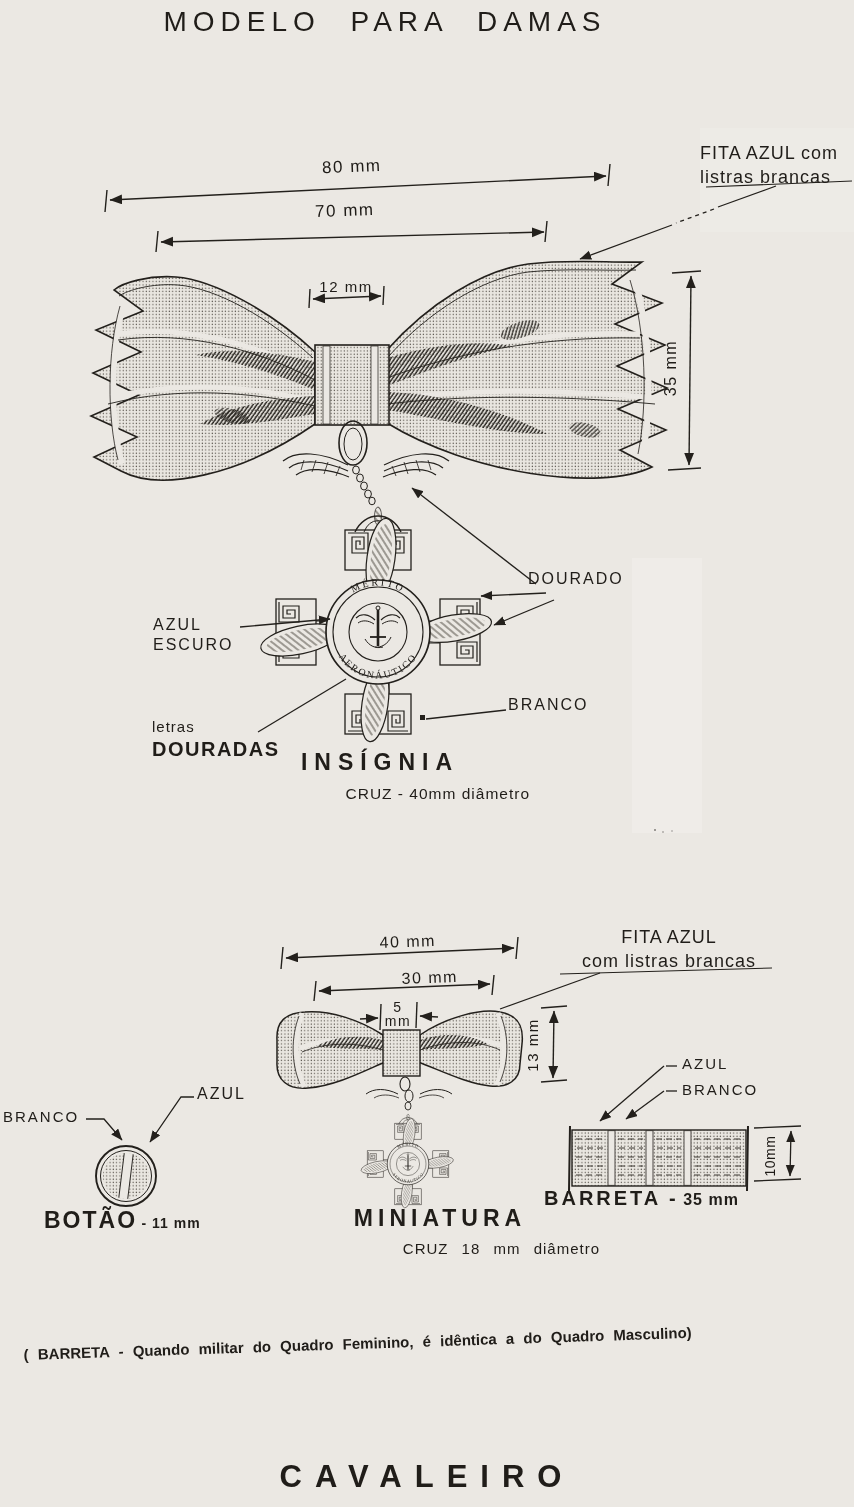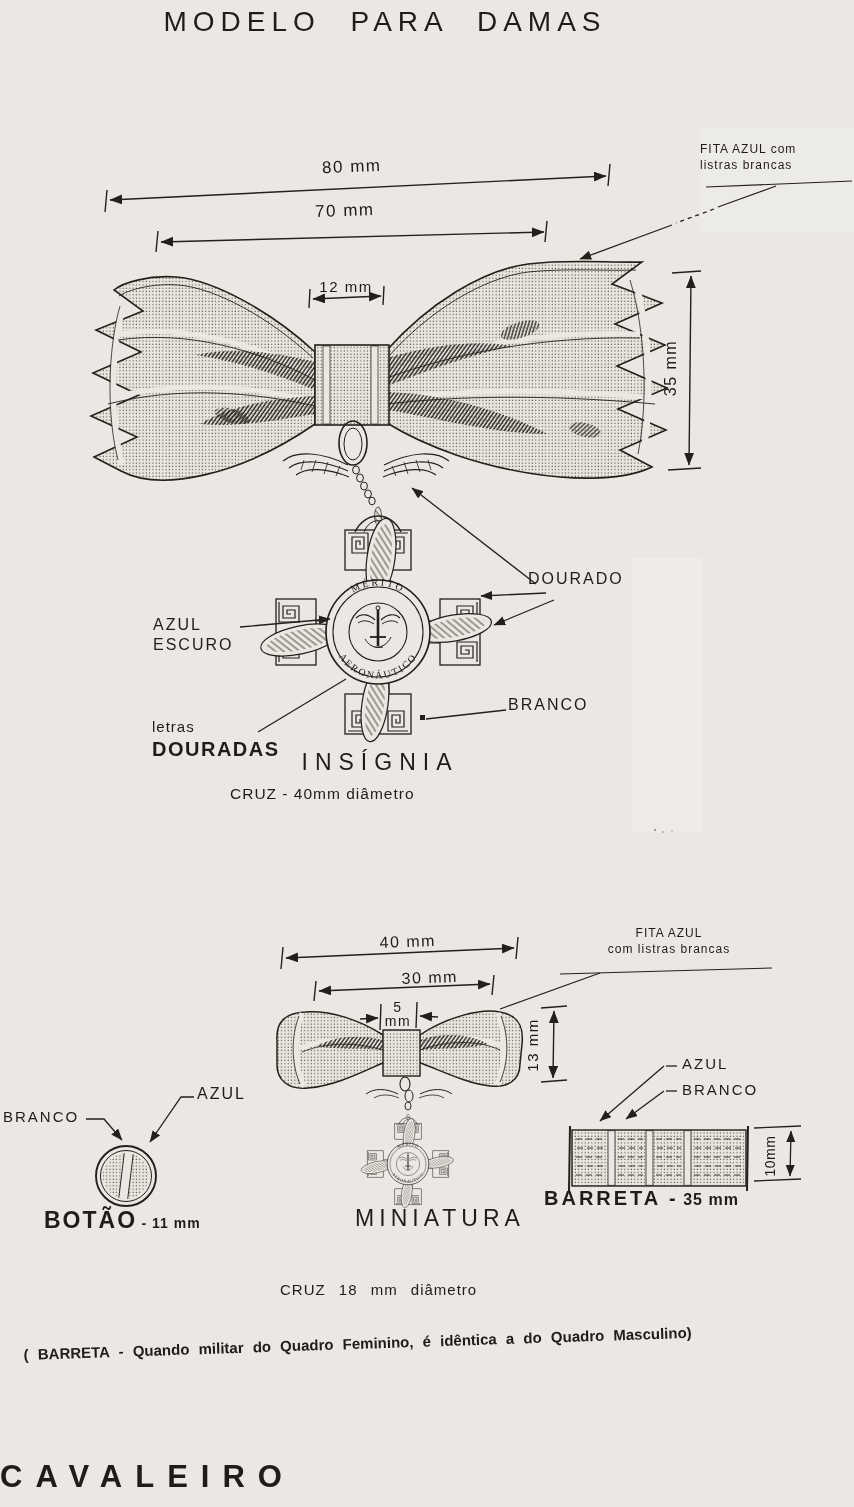--- a/index.html
+++ b/index.html
@@ -10,26 +10,26 @@
     margin:0 auto;
     background:#ebe8e3;
     overflow:hidden;
     font-family:"Liberation Sans", sans-serif;
     color:#201d19;
   }
   svg{position:absolute;left:0;top:0;}
   .lbl{position:absolute;white-space:nowrap;line-height:1.25;}
   .b{font-weight:bold;}
   .title{font-size:28px;font-weight:normal;letter-spacing:6px;word-spacing:16px;text-align:center;width:600px;}
-  .cap-big{font-size:23px;font-weight:normal;letter-spacing:7px;text-align:center;}
-  .cap-sub{font-size:15.5px;letter-spacing:1px;text-align:left;}
+  .cap-big{font-size:23px;font-weight:bold;letter-spacing:7px;text-align:center;}
+  .cap-sub{font-size:15.5px;letter-spacing:1px;text-align:right;}
   .small-lbl{font-size:15px;font-weight:normal;letter-spacing:2px;}
-  .fita{font-size:12px;letter-spacing:1px;line-height:1.35;}
+  .fita{font-size:18px;letter-spacing:1px;line-height:1.35;}
   .note{font-size:15px;font-weight:bold;word-spacing:5px;transform:rotate(-1.9deg);transform-origin:left bottom;}
-  .footer{font-size:31px;font-weight:bold;letter-spacing:13px;text-align:left;width:854px;}
+  .footer{font-size:31px;font-weight:bold;letter-spacing:13px;text-align:center;width:854px;}
   .botao-cap{font-size:23px;font-weight:bold;letter-spacing:2px;}
   .botao-sz{font-size:14px;font-weight:bold;letter-spacing:1px;}
   .barreta-cap{font-size:20px;font-weight:bold;letter-spacing:3px;}
   .barreta-sz{font-size:16px;font-weight:bold;letter-spacing:1px;}
 </style>
 </head>
 <body>
 
 <div class="page">
 
@@ -355,21 +355,21 @@
 
 <div class="lbl cap-big" style="left:230px;top:748px;width:300px;">INSÍGNIA</div>
 <div class="lbl cap-sub" style="left:230px;top:784px;width:300px;">CRUZ - 40mm diâmetro</div>
 
 <div class="lbl fita" style="left:560px;top:925px;width:218px;text-align:center;">
   <div>FITA AZUL</div>
   <div>com listras brancas</div>
 </div>
 
 <div class="lbl cap-big" style="left:310px;top:1204px;width:260px;letter-spacing:5px;">MINIATURA</div>
-<div class="lbl cap-sub" style="left:280px;top:1240px;width:320px;word-spacing:8px;font-size:15px;margin-top:41px;">CRUZ  18 mm  diâmetro</div>
+<div class="lbl cap-sub" style="left:280px;top:1240px;width:320px;word-spacing:8px;font-size:15px;">CRUZ  18 mm  diâmetro</div>
 
 <div class="lbl small-lbl" style="left:3px;top:1108px;">BRANCO</div>
 <div class="lbl small-lbl" style="left:197px;top:1084px;font-size:16px;">AZUL</div>
 <div class="lbl" style="left:44px;top:1206px;">
   <span class="botao-cap">BOTÃO</span>
   <span class="botao-sz">- 11 mm</span>
 </div>
 
 <div class="lbl small-lbl" style="left:682px;top:1055px;font-weight:normal;letter-spacing:2px;">AZUL</div>
 <div class="lbl small-lbl" style="left:682px;top:1081px;font-weight:normal;letter-spacing:2px;">BRANCO</div>

